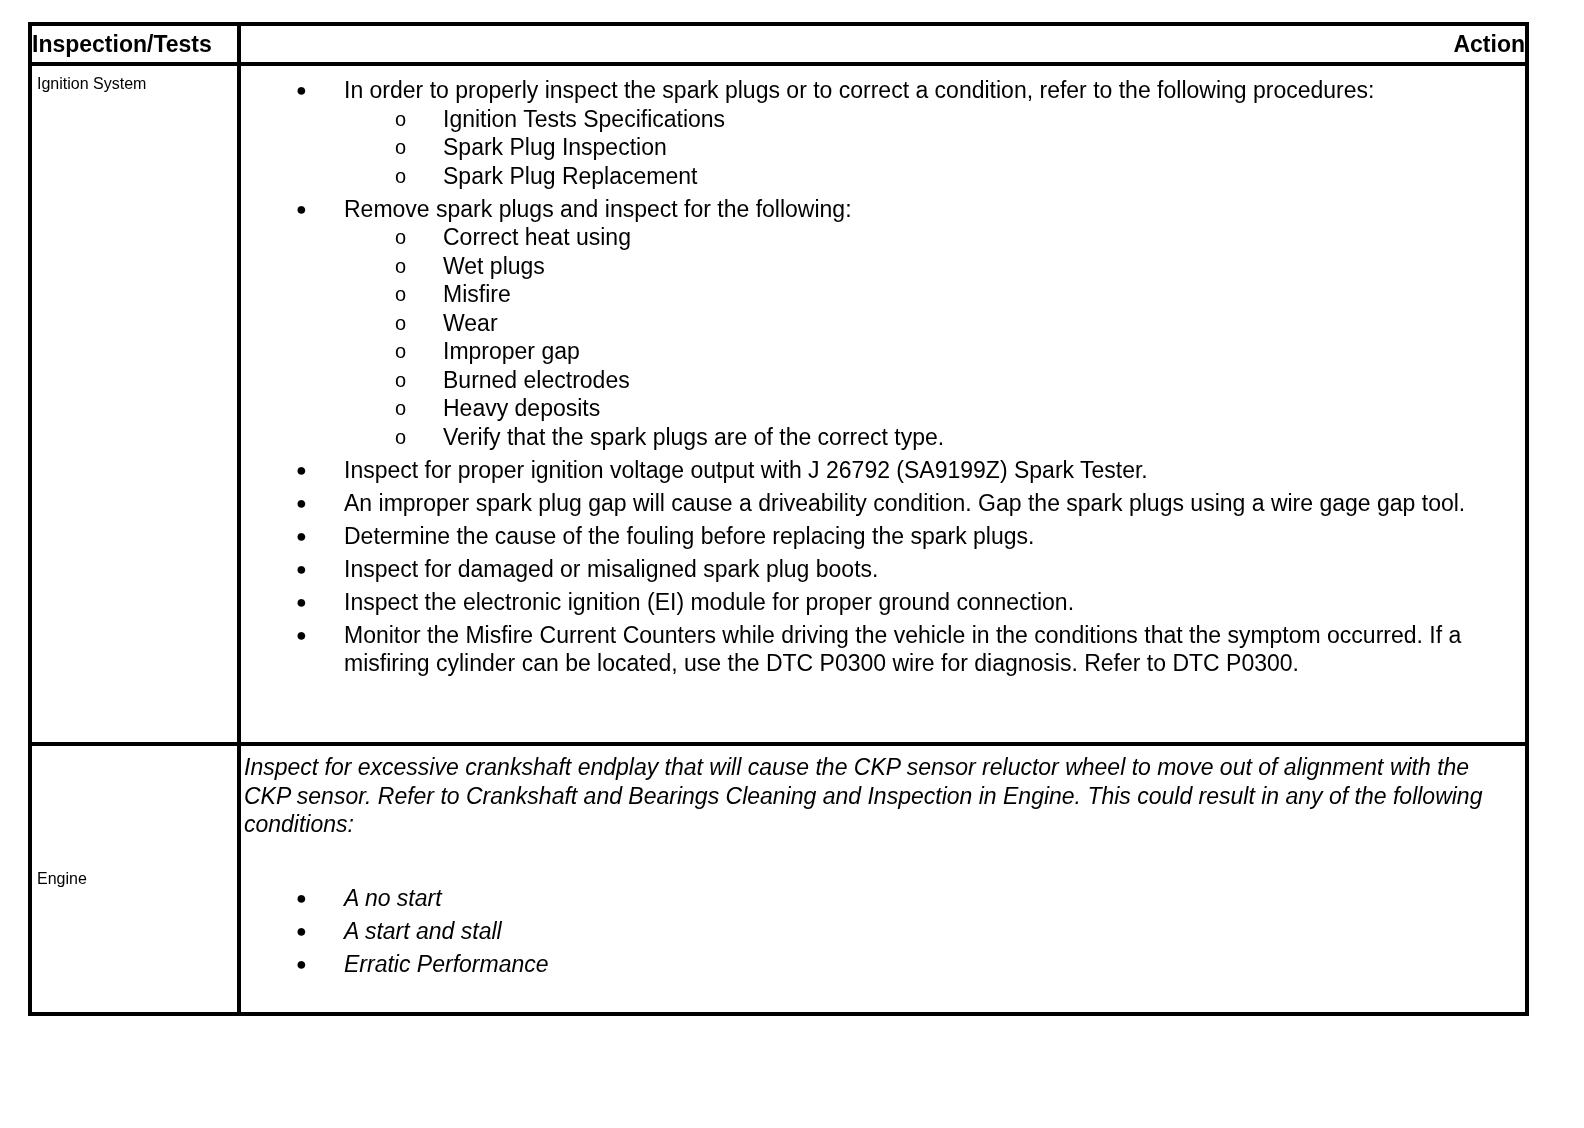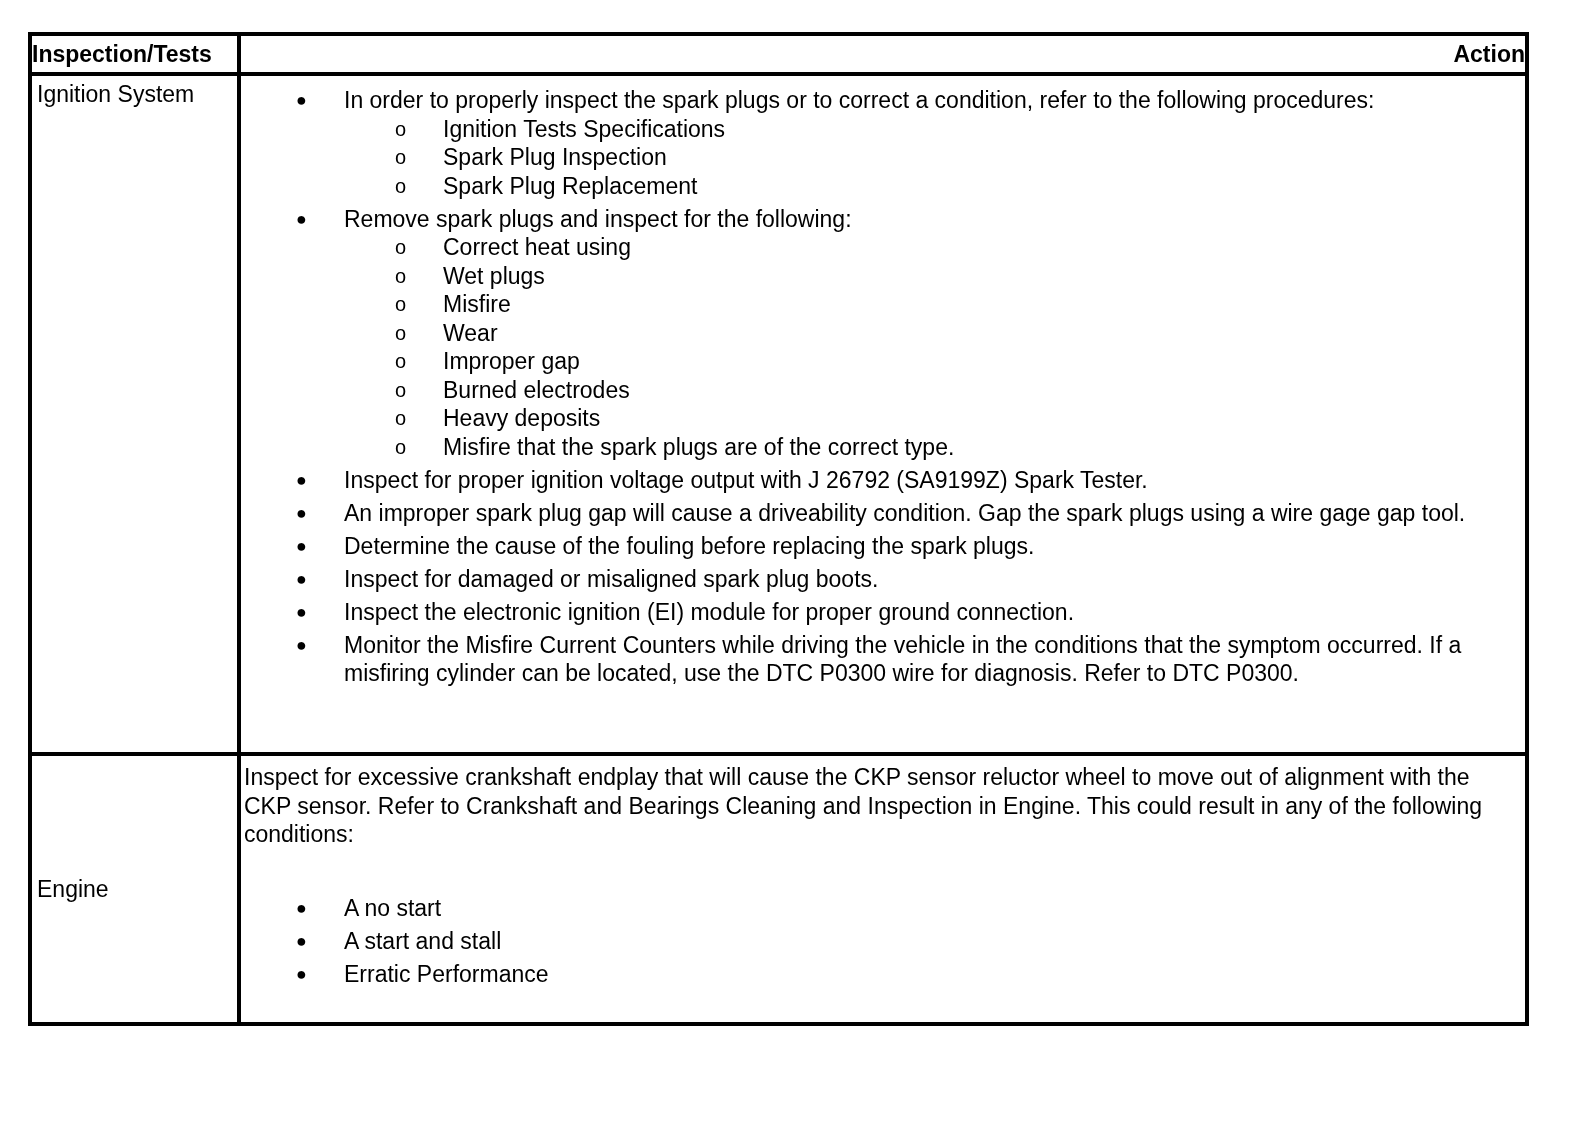--- a/index.html
+++ b/index.html
@@ -1,36 +1,36 @@
 <!DOCTYPE html>
 <html><head>
 <meta charset="utf-8">
 <style>
   html, body { margin:0; padding:0; background:#ffffff; }
   body { width:1584px; height:1128px; position:relative; overflow:hidden;
          font-family:"Liberation Sans", sans-serif; color:#000; }
-  table.doc { position:absolute; left:28px; top:32px; width:1501px; border-collapse:collapse; table-layout:fixed; }
+  table.doc { position:absolute; left:28px; top:22px; width:1501px; border-collapse:collapse; table-layout:fixed; }
   table.doc td, table.doc th { border:4px solid #000; vertical-align:top; padding:0; }
   col.c1 { width:209px; }
   th { font-weight:bold; font-size:23px; height:36px; line-height:36px; text-align:right; }
   th.left { text-align:left; padding-left:4px; }
-  .rowlabel { font-size:23px; line-height:28px; padding:4px 0 0 5px !important; }
+  .rowlabel { font-size:16px; line-height:28px; padding:4px 0 0 5px !important; }
   .rowlabel.middle { vertical-align:middle; padding-top:0 !important; }
   .action { font-size:23px; line-height:28.5px; }
   ul.l1 { list-style:none; margin:0; padding:0; }
   ul.l1 > li { position:relative; padding-left:103px; }
   ul.l1 > li .bullet { position:absolute; left:55px; top:0; font-size:18px; }
   ul.l2 { list-style:none; margin:0; padding:0; }
   ul.l2 > li { position:relative; padding-left:99px; }
   ul.l2 > li .bullet { position:absolute; left:51px; top:0; font-size:20px; }
   .gap { margin-top:4.5px; }
   .ign { padding-top:10px !important; height:666px; }
   .eng-para { padding:7px 4px 0 3px; }
   .eng-list { margin-top:45px !important; }
-  .eng { height:266px; }
+  .eng { height:266px;font-style:italic; }
   .cool { padding:6px 4px 4px 3px !important; height:59px; }
 </style>
 </head>
 <body>
 
 <table class="doc">
   <colgroup>
       <col class="c1">
       <col>
     </colgroup>
@@ -50,21 +50,21 @@
                 <li><span class="bullet">o</span><span>Spark Plug Replacement</span></li>
               </ul></li>
             <li class="gap"><span class="bullet">●</span><span>Remove spark plugs and inspect for the following:</span><ul class="l2">
                 <li><span class="bullet">o</span><span>Correct heat using</span></li>
                 <li><span class="bullet">o</span><span>Wet plugs</span></li>
                 <li><span class="bullet">o</span><span>Misfire</span></li>
                 <li><span class="bullet">o</span><span>Wear</span></li>
                 <li><span class="bullet">o</span><span>Improper gap</span></li>
                 <li><span class="bullet">o</span><span>Burned electrodes</span></li>
                 <li><span class="bullet">o</span><span>Heavy deposits</span></li>
-                <li><span class="bullet">o</span><span>Misfire that the spark plugs are of the correct type.</span></li>
+                <li><span class="bullet">o</span><span>Verify that the spark plugs are of the correct type.</span></li>
               </ul></li>
             <li class="gap"><span class="bullet">●</span><span>Inspect for proper ignition voltage output with J 26792 (SA9199Z) Spark Tester.</span></li>
             <li class="gap"><span class="bullet">●</span><span>An improper spark plug gap will cause a driveability condition. Gap the spark plugs using a wire gage gap tool.</span></li>
             <li class="gap"><span class="bullet">●</span><span>Determine the cause of the fouling before replacing the spark plugs.</span></li>
             <li class="gap"><span class="bullet">●</span><span>Inspect for damaged or misaligned spark plug boots.</span></li>
             <li class="gap"><span class="bullet">●</span><span>Inspect the electronic ignition (EI) module for proper ground connection.</span></li>
             <li class="gap"><span class="bullet">●</span><span>Monitor the Misfire Current Counters while driving the vehicle in the conditions that the symptom occurred. If a misfiring cylinder can be located, use the DTC P0300 wire for diagnosis. Refer to DTC P0300.</span></li>
           </ul>
     </td>
   </tr>

